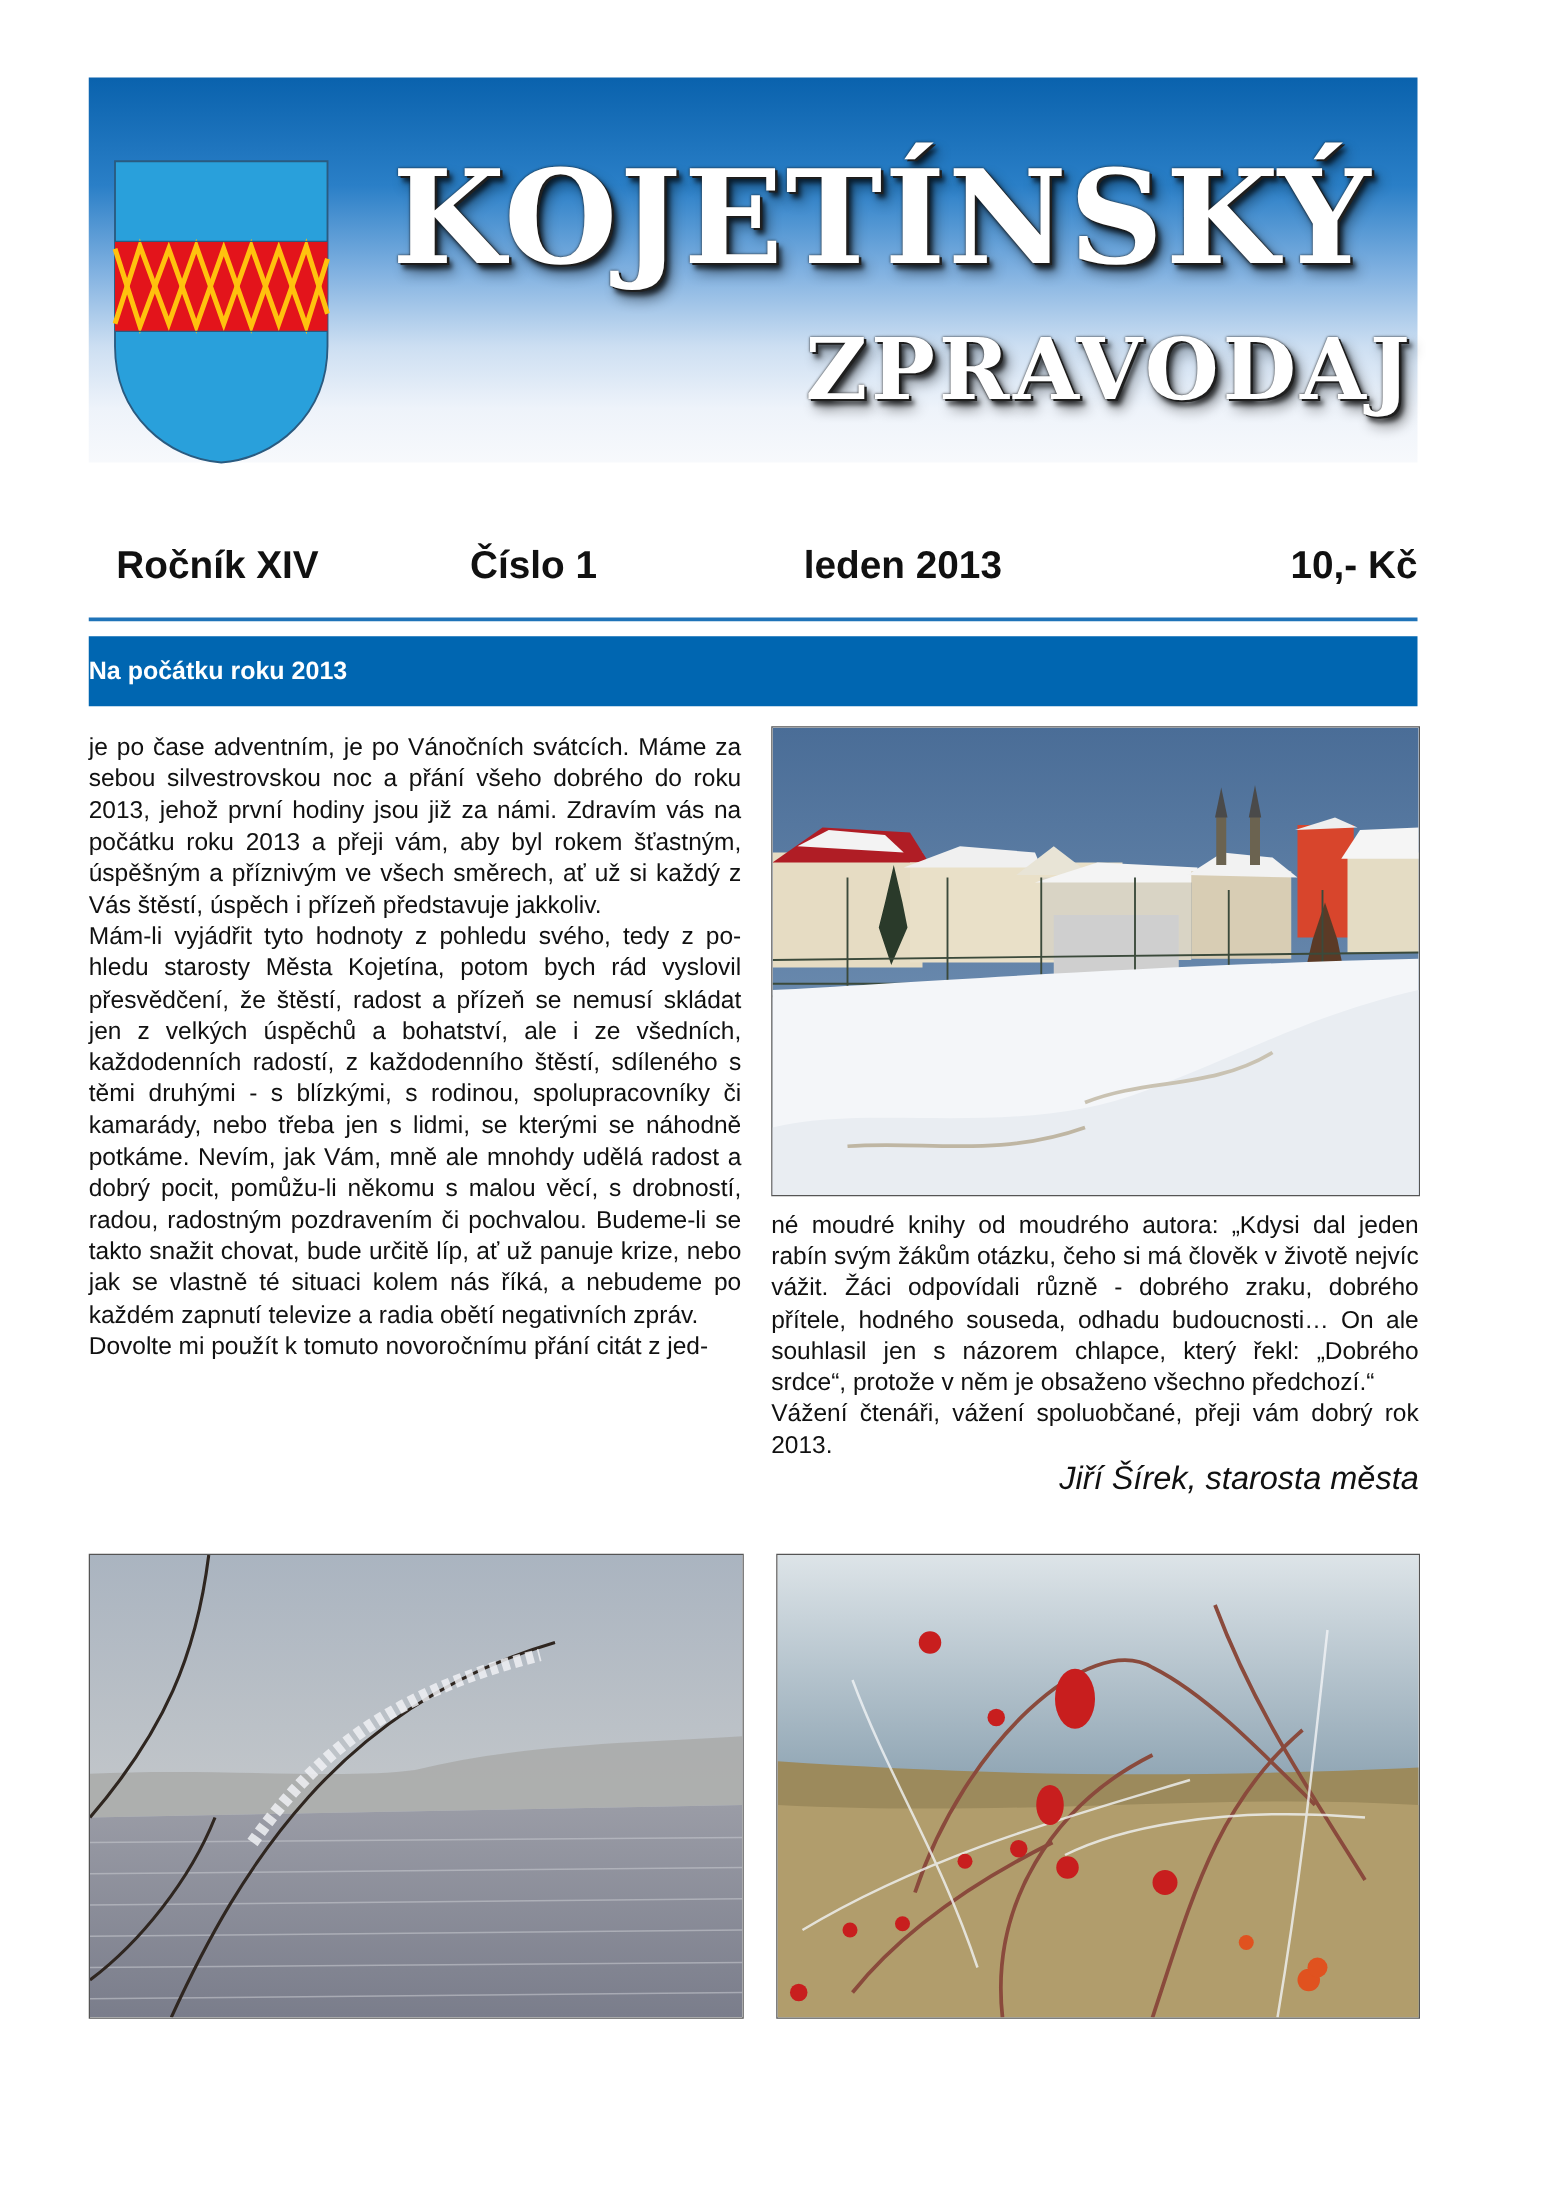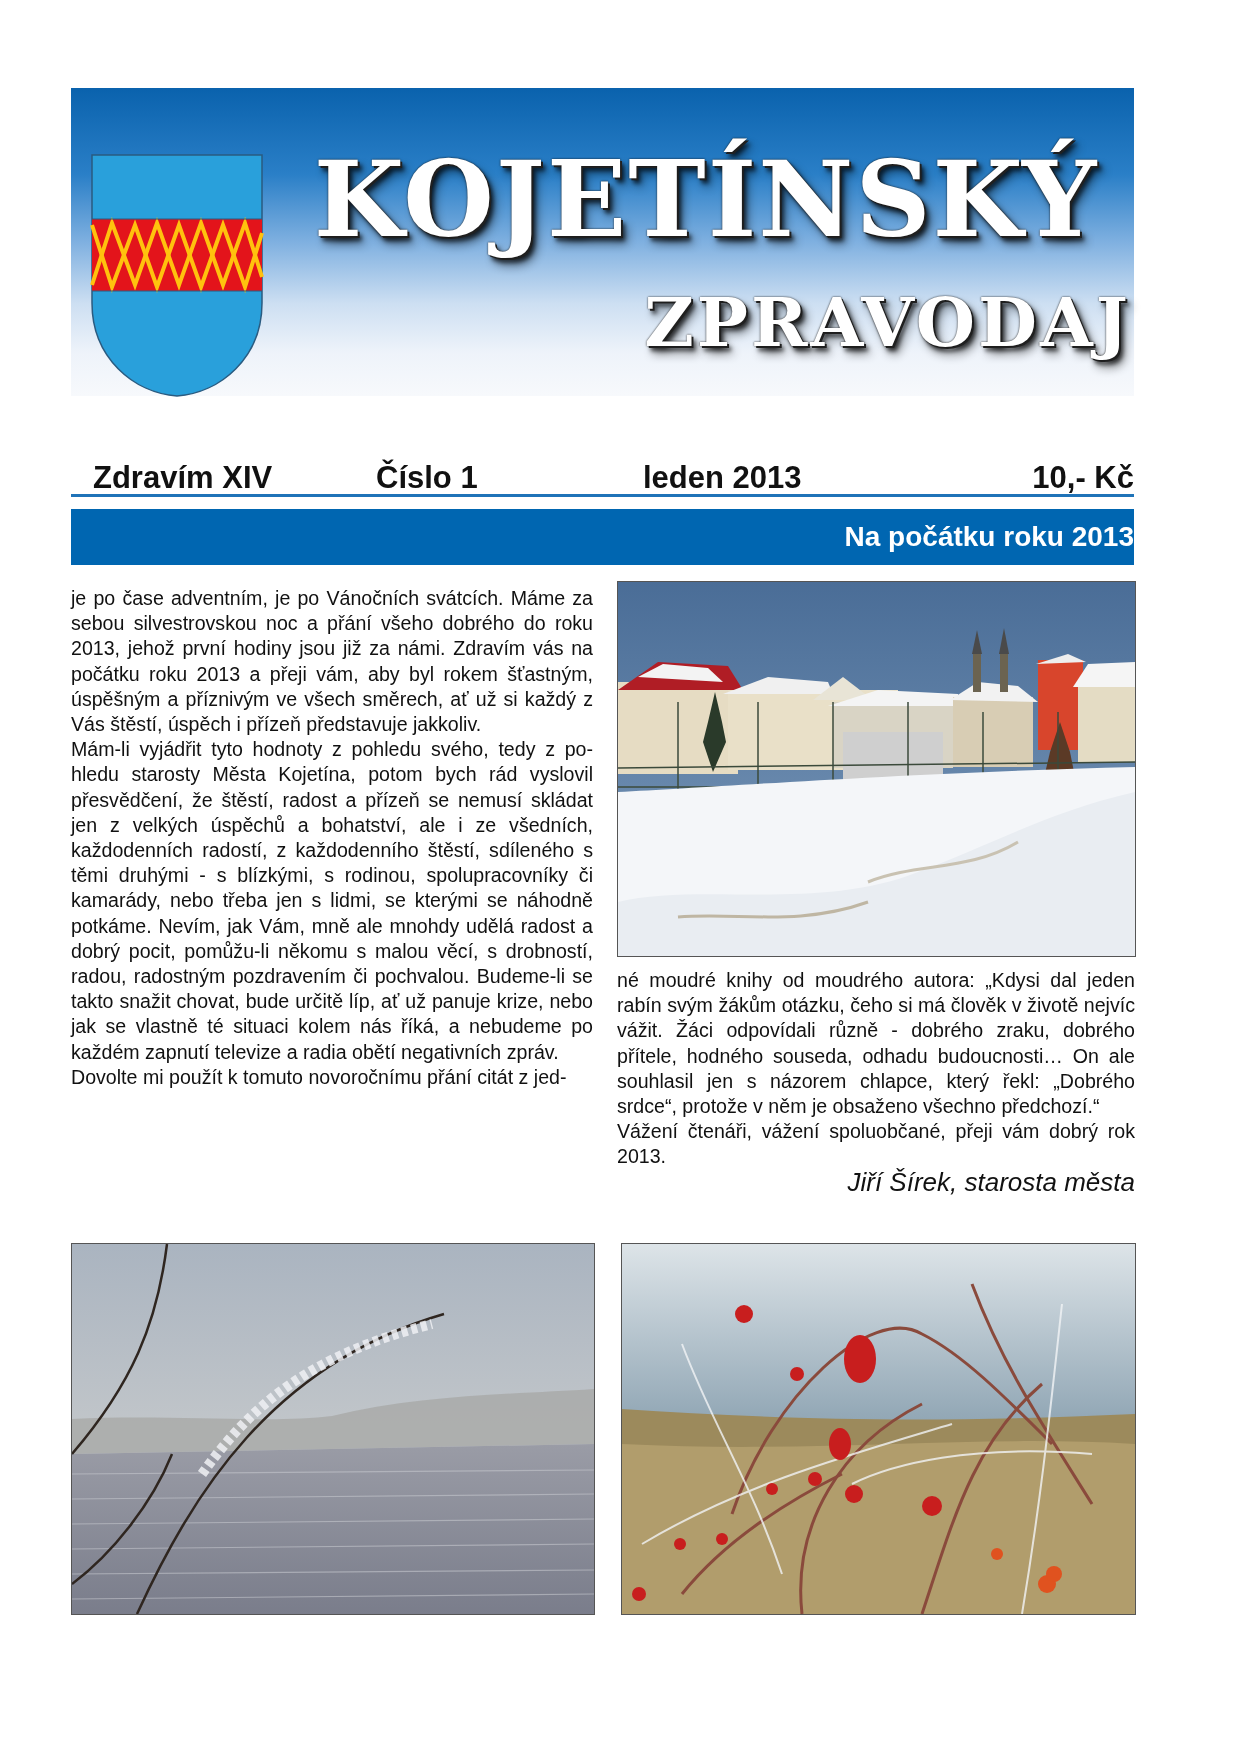--- a/index.html
+++ b/index.html
@@ -1,39 +1,39 @@
 <!DOCTYPE html>
 <html><head>
 <meta charset="utf-8">
 <style>
   html, body { margin:0; padding:0; background:#ffffff; }
   body { width:1240px; height:1754px; position:relative; overflow:hidden;
          font-family:"Liberation Sans", sans-serif; color:#111; }
   .page { position:absolute; left:0; top:0; width:1240px; height:1754px; }
 
   
-  .masthead { position:absolute; left:71px; top:88px; width:1063px; height:308px;
+  .masthead { position:absolute; left:71px; top:62px; width:1063px; height:308px;
     background:linear-gradient(180deg,#0a62ad 0%,#2a7fc7 28%,#7fb0e0 50%,#cddff2 70%,#eef3fa 86%,#f7f9fc 100%); }
   .crest { position:absolute; left:19px; top:65px; width:174px; height:245px; }
   .title-main { position:absolute; left:210px; top:60px; width:850px; text-align:center;
     font-family:"DejaVu Serif", serif; font-weight:bold; font-size:104px; letter-spacing:2px;
     color:#ffffff; line-height:1;
     text-shadow: 0 0 2px #111, 2px 2px 0 #222, 4px 5px 4px rgba(0,0,0,.7), 6px 8px 10px rgba(0,0,0,.45); }
   .title-sub { position:absolute; left:500px; top:200px; width:560px; text-align:right;
     font-family:"DejaVu Serif", serif; font-weight:bold; font-size:68px; letter-spacing:3px;
     color:#ffffff; line-height:1;
     text-shadow: 0 0 2px #111, 2px 2px 0 #222, 4px 5px 4px rgba(0,0,0,.7), 6px 8px 10px rgba(0,0,0,.45); }
   .issue-line { position:absolute; left:71px; top:440px; width:1063px; height:44px;
     font-weight:bold; font-size:31px; line-height:44px; }
   .issue-line span { position:absolute; top:0; white-space:nowrap; }
   .rule { position:absolute; left:71px; top:494px; width:1063px; height:3px; background:#1f73b8; }
 
   .section-bar { position:absolute; left:71px; top:509px; width:1063px; height:56px;
-    background:#0066b1; color:#ffffff; font-weight:bold; font-size:28px;
-    text-align:right; line-height:56px; }
+    background:#0066b1; color:#ffffff; font-weight:bold; font-size:20px;
+    text-align:left; line-height:56px; }
 
   .col-left { position:absolute; left:71px; top:572px; width:522px; }
   .article-heading { margin:0; font-weight:bold; font-size:27.5px; line-height:36px; color:#111; }
   .body-text { font-size:19.6px; line-height:25.2px; text-align:justify; margin:0; }
   .col-left .body-text { margin-top:14px; }
   .col-right { position:absolute; left:617px; top:968px; width:518px; }
   .closing { font-weight:normal; }
   .signature { font-style:italic; text-align:right; font-size:26px; line-height:25.2px; margin:0; }
 
   .photo { position:absolute; border:1px solid #555; overflow:hidden; }
@@ -57,21 +57,21 @@
           <polyline points="2,132 22,70 45,132 67,70 89,132 111,70 133,132 155,70 172,124"></polyline>
         </g>
         <line x1="2" y1="66" x2="172" y2="66" stroke="#2a5b80" stroke-width="1"></line>
         <line x1="2" y1="138" x2="172" y2="138" stroke="#2a5b80" stroke-width="1"></line>
       </svg>
     </div>
     <div class="title-main">KOJETÍNSKÝ</div>
     <div class="title-sub">ZPRAVODAJ</div>
 
     <div class="issue-line" style="left:0; top:368px;">
-      <span style="left:22px;">Zdravím XIV</span>
+      <span style="left:22px;">Ročník XIV</span>
       <span style="left:305px;">Číslo 1</span>
       <span style="left:572px;">leden 2013</span>
       <span style="right:0;">10,- Kč</span>
     </div>
   </div>
   <div class="rule"></div>
 
   <div class="section-bar">Na počátku roku 2013</div>
 
   <div class="col-left">

